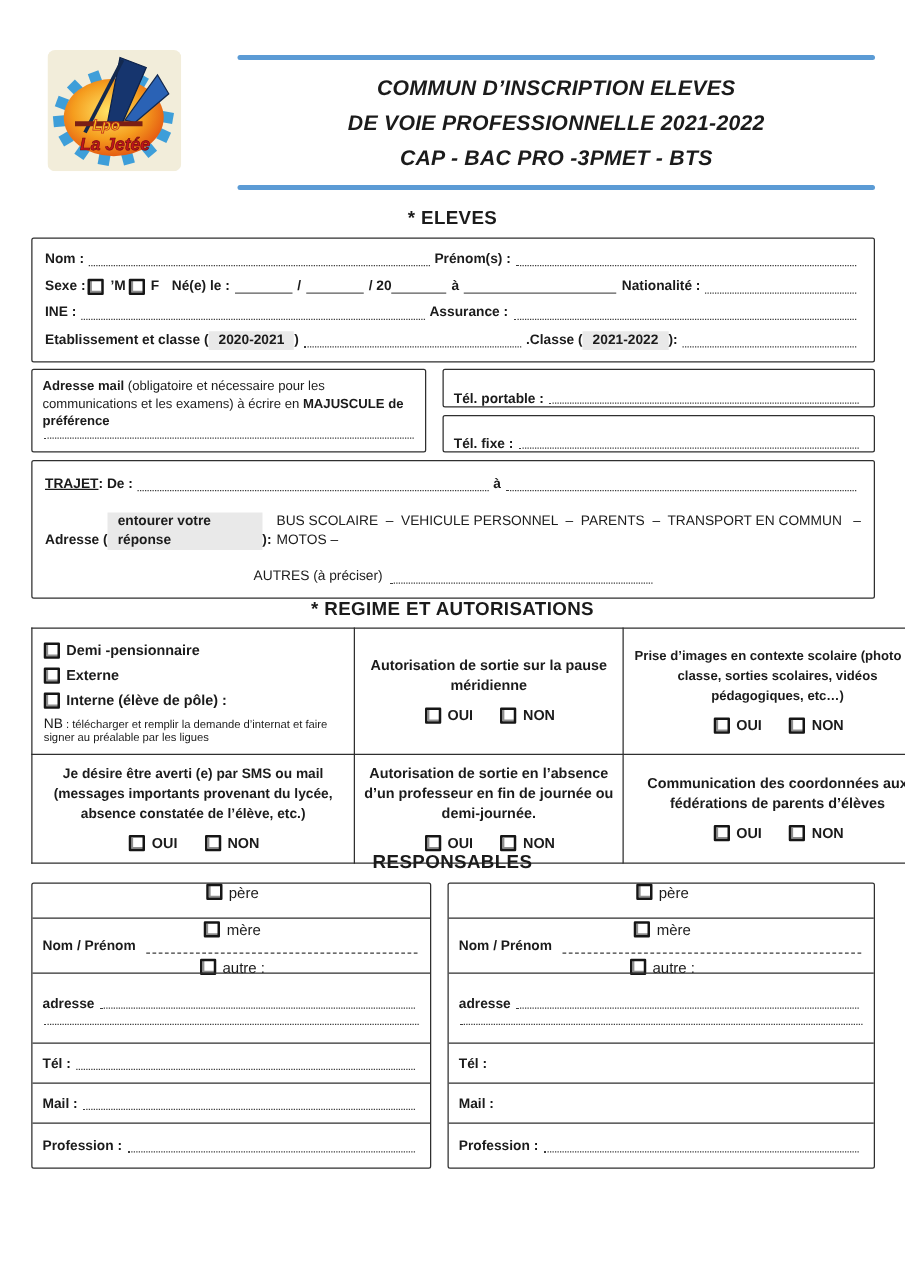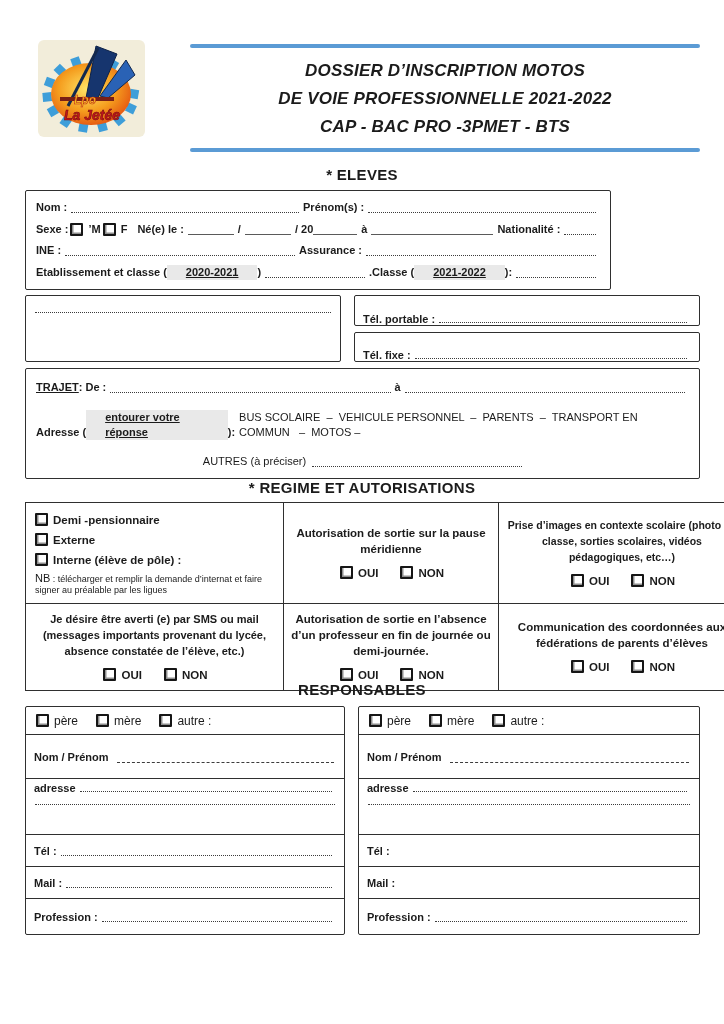--- a/index.html
+++ b/index.html
@@ -24,23 +24,23 @@
   .lbl{font-weight:bold;white-space:nowrap;}
   .plain{font-weight:normal;white-space:nowrap;}
   .dots{flex:1 1 auto;border-bottom:1.6px dotted #3c3c3c;margin:0 4px 2px;min-width:12px;height:12px;}
   .dots.wide{flex:1.25 1 auto;}
   .dashes{flex:1 1 auto;border-bottom:1.6px dashed #3c3c3c;margin:0 2px 0 8px;height:12px;}
   .blank{display:inline-block;border-bottom:1.2px solid #5a5a5a;height:12px;margin:0 4px 2px;}
   .b46{width:46px;} .b44{width:44px;margin-left:0;} .b120{width:122px;}
   .cb{display:inline-block;width:9px;height:9px;border:2px solid #161616;border-radius:1px;
       box-shadow:inset 1.5px -1.5px 0 #8f8f8f;margin:0 5px 1px 2px;flex:0 0 auto;}
   .u{text-decoration:underline;}
-  .hl{font-weight:bold;text-decoration:underline;background:#e9e9e9;padding:0 19px;}
-  
-  .eleves-box{position:absolute;left:25px;top:190px;width:586px;height:100px;
+  .hl{font-weight:bold;background:#e9e9e9;padding:0 8px;}
+  
+  .eleves-box{position:absolute;left:25px;top:190px;width:675px;height:100px;
     padding:9px 10px;display:flex;flex-direction:column;justify-content:space-between;}
   
   .contact-row{position:absolute;left:25px;top:295px;width:675px;height:67px;display:flex;gap:13px;}
   .mail-box{width:316px;padding:6px 8px 7px;font-size:10.5px;line-height:14px;
     display:flex;flex-direction:column;justify-content:space-between;}
   .mail-dots{border-bottom:1.6px dotted #3c3c3c;height:10px;margin:0 1px 3px;}
   .tel-col{flex:1;display:flex;flex-direction:column;gap:6px;}
   .tel-box{flex:1;display:flex;align-items:flex-end;padding:0 8px;font-size:11px;}
   
   .trajet-box{position:absolute;left:25px;top:368px;width:675px;height:111px;
@@ -61,24 +61,24 @@
   .nb .nb-big{font-size:11px;}
   .ccell{text-align:center;font-weight:bold;font-size:11.5px;line-height:16px;}
   .ouinon{margin-top:8px;display:flex;justify-content:center;gap:20px;font-weight:bold;font-size:11.5px;}
   .ouinon .opt{display:flex;align-items:center;}
   
   .resp-row{position:absolute;left:25px;top:706px;width:675px;display:flex;gap:13px;}
   .resp-box{width:320px;display:flex;flex-direction:column;}
   .resp-box.right{width:auto;flex:1;}
   .rrow{border-top:1.4px solid #2f2f2f;padding:0 8px;display:flex;align-items:center;font-size:11px;box-sizing:border-box;}
   .rrow:first-child{border-top:none;}
-  .rr1{height:27px;gap:16px;font-size:12px;}
+  .rr1{height:27px;gap:16px;font-size:12px;flex-direction:column;}
   .rr1 .opt{display:flex;align-items:center;font-weight:normal;}
   .rr2{height:44px;}
-  .rr3{height:56px;flex-direction:column;align-items:stretch;justify-content:flex-start;}
+  .rr3{height:56px;flex-direction:column;align-items:stretch;justify-content:center;}
   .rr3 .sub{display:flex;align-items:flex-end;}
   .rr3 .full-dots{border-bottom:1.6px dotted #3c3c3c;height:10px;margin:0 1px;}
   .rr4,.rr5{height:32px;}
   .rr6{height:36px;}
 </style>
 </head>
 <body>
 
 <div class="page">
 
@@ -113,21 +113,21 @@
       <line x1="30" y1="66" x2="60" y2="8" stroke="#13294f" stroke-width="3"></line>
       <rect x="22" y="57" width="54" height="4" fill="#7a1f14"></rect>
       <text x="36" y="64" font-size="12" font-weight="bold" font-style="italic" fill="#f2c618" stroke="#c0251f" stroke-width="0.6">Lpo</text>
       <text x="26" y="80" font-size="14" font-weight="bold" font-style="italic" fill="#c0151c" stroke="#6e0a10" stroke-width="0.5">La Jetée</text>
     </svg>
   </div>
 
   <div class="title-block">
     <div class="bar"></div>
     <div class="titles">
-      <div class="title-line">DOSSIER D’INSCRIPTION MOTOS</div>
+      <div class="title-line">COMMUN D’INSCRIPTION ELEVES</div>
       <div class="title-line">DE VOIE PROFESSIONNELLE 2021-2022</div>
       <div class="title-line">CAP - BAC PRO -3PMET - BTS</div>
     </div>
     <div class="bar"></div>
   </div>
 
   <div class="sec-heading h-eleves">* ELEVES</div>
 
   <div class="box eleves-box">
     <div class="frow">
@@ -166,20 +166,21 @@
       <span class="dots wide"></span>
       <span class="lbl">.Classe (</span>
       <span class="hl">2021-2022</span>
       <span class="lbl">):</span>
       <span class="dots"></span>
     </div>
   </div>
 
   <div class="contact-row">
     <div class="box mail-box">
+      <div><b>Adresse mail</b><span> (obligatoire et nécessaire pour les communications et les examens) à écrire en </span><b>MAJUSCULE de préférence</b></div>
       <div class="mail-dots"></div>
     </div>
     <div class="tel-col">
       <div class="box tel-box">
         <span class="lbl">Tél. portable :</span>
         <span class="dots"></span>
       </div>
       <div class="box tel-box">
         <span class="lbl">Tél. fixe :</span>
         <span class="dots"></span>

